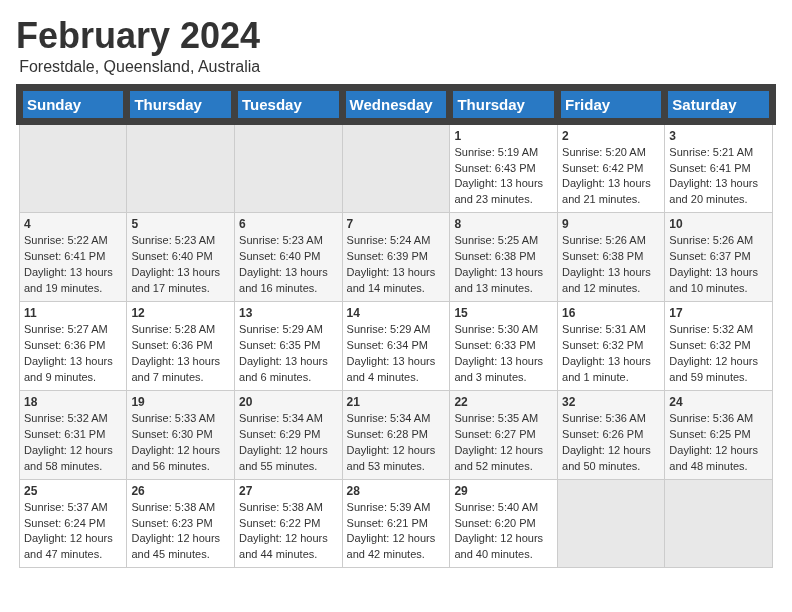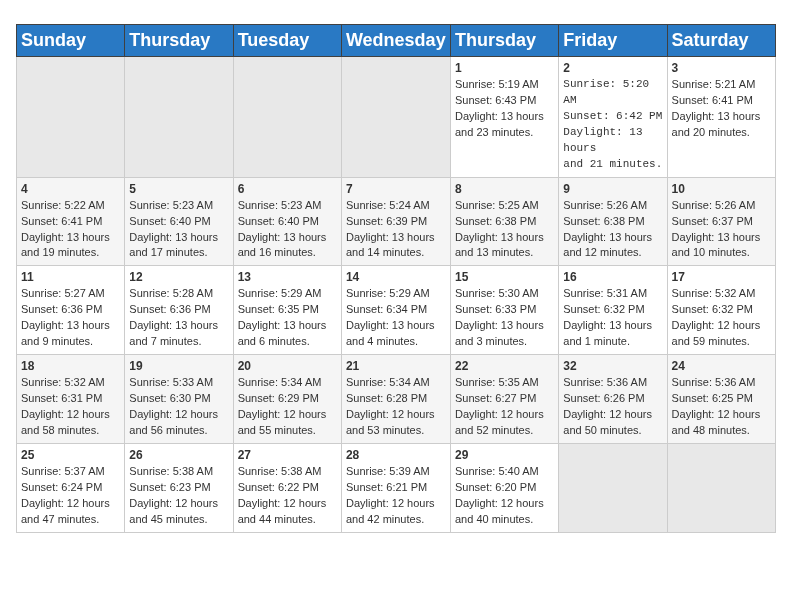--- a/index.html
+++ b/index.html
@@ -42,25 +42,25 @@
       margin-top: 2px;
     }
     .calendar {
       width: 100%;
       border-collapse: collapse;
       border: 1px solid #ccc;
     }
     .calendar th {
       background-color: #2979c4;
       color: #fff;
-      font-size: 18px;
+      font-size: 15px;
       font-weight: bold;
       padding: 5px 4px;
       text-align: left;
-      border: 1px solid #404040;
+      border: 7px solid #404040;
     }
     .calendar td {
       vertical-align: top;
       border: 1px solid #ccc;
       padding: 4px;
       width: 108px;
       min-height: 90px;
       font-size: 9.5px;
       color: #333;
       background: #fff;
@@ -84,20 +84,22 @@
     }
     .empty-cell {
       background: #e8e8e8 !important;
     }
   </style>
 </head>
 <body>
 
 <div class="header-area">
   <div class="title-area">
+    <div class="month-title">February 2024</div>
+    <div class="location-title">Forestdale, Queensland, Australia</div>
   </div>
 </div>
 
 <table class="calendar">
   <thead>
     <tr>
     <th>Sunday</th>
         <th>Thursday</th>
         <th>Tuesday</th>
         <th>Wednesday</th>
@@ -114,21 +116,21 @@
         <td class="empty-cell"></td>
         <td>
           <div class="day-number">1</div>
           <div class="day-info" style="white-space: pre-line;">Sunrise: 5:19 AM
 Sunset: 6:43 PM
 Daylight: 13 hours
 and 23 minutes.</div>
         </td>
         <td>
           <div class="day-number">2</div>
-          <div class="day-info" style="white-space: pre-line; font-family: Liberation Mono, monospace;">Sunrise: 5:20 AM
+          <div class="day-info" style="white-space: pre-line;">Sunrise: 5:20 AM
 Sunset: 6:42 PM
 Daylight: 13 hours
 and 21 minutes.</div>
         </td>
         <td>
           <div class="day-number">3</div>
           <div class="day-info" style="white-space: pre-line;">Sunrise: 5:21 AM
 Sunset: 6:41 PM
 Daylight: 13 hours
 and 20 minutes.</div>

